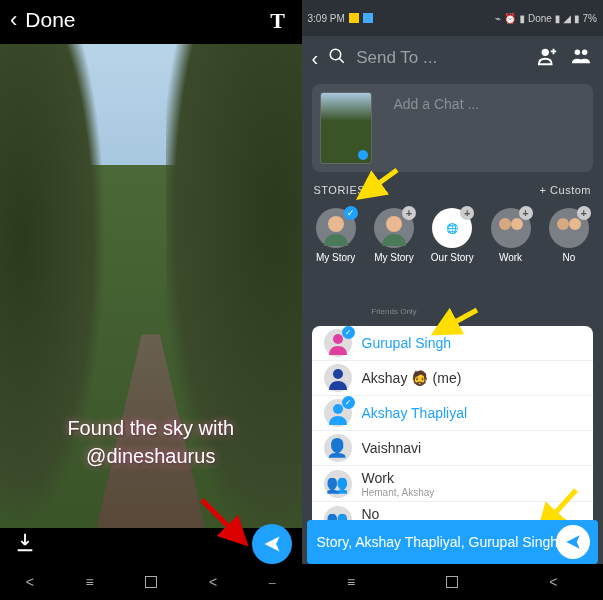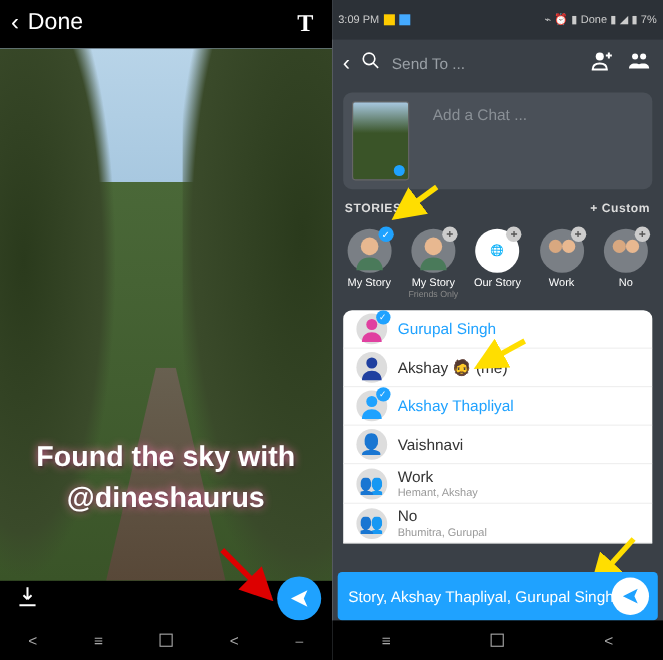--- a/index.html
+++ b/index.html
@@ -12,47 +12,47 @@
   
   .l-top { position:absolute; top:0; left:0; right:0; height:40px; display:flex; align-items:center; justify-content:space-between; padding:0 10px; }
   .back-chevron { color:#fff; font-size:22px; margin-right:4px; }
   .done { color:#fff; font-size:21px; }
   .tool-col { position:absolute; right:6px; top:8px; width:36px; display:flex; flex-direction:column; align-items:center; gap:18px; color:#fff; }
   .tool-col span, .tool-col svg { color:#fff; font-size:22px; }
   .photo { position:absolute; top:44px; left:0; right:0; bottom:72px; background:linear-gradient(to bottom, #b8d4e8 0%, #a8c8e0 25%, #4a6838 25%, #3a5428 100%); overflow:hidden; }
   .tree-l { position:absolute; left:0; top:0; bottom:0; width:35%; background:radial-gradient(ellipse at 20% 40%, #2a3a1c 0%, #3a4a2a 60%, transparent 70%); }
   .tree-r { position:absolute; right:0; top:0; bottom:0; width:45%; background:radial-gradient(ellipse at 80% 35%, #2a3a1c 0%, #3a4a2a 65%, transparent 75%); }
   .road { position:absolute; bottom:0; left:20%; right:20%; height:40%; background:linear-gradient(to top, #584838 0%, #686050 100%); clip-path:polygon(20% 100%, 80% 100%, 55% 0%, 45% 0%); }
-  .caption { position:absolute; bottom:130px; left:0; right:0; text-align:center; color:#fff; font-size:26px; font-weight:700; text-shadow:0 0 8px rgba(255,120,180,0.9), 1px 1px 3px rgba(0,0,0,0.6); line-height:1.4; padding:0 20px; }
+  .caption { position:absolute; bottom:130px; left:0; right:0; text-align:center; color:#fff; font-size:20px; font-weight:400; text-shadow:0 0 8px rgba(255,120,180,0.9), 1px 1px 3px rgba(0,0,0,0.6); line-height:1.4; padding:0 20px; }
   .l-bottom { position:absolute; left:0; right:0; bottom:36px; height:40px; display:flex; align-items:center; padding:0 14px; }
   .send-btn { position:absolute; right:10px; width:40px; height:40px; border-radius:50%; background:#1fa2ff; display:flex; align-items:center; justify-content:center; }
   .nav-bar { position:absolute; left:0; right:0; bottom:0; height:36px; background:#000; display:flex; align-items:center; justify-content:space-around; color:#aaa; }
   .nav-bar span { font-size:14px; }
   .red-arrow { position:absolute; right:45px; bottom:45px; width:60px; height:60px; pointer-events:none; }
 
   
   .r-statusbar { height:36px; background:#2c3137; color:#ccc; font-size:10px; display:flex; align-items:center; justify-content:space-between; padding:0 6px; }
   .r-statusbar .sb-left { display:flex; gap:4px; align-items:center; }
   .r-statusbar .sb-right { display:flex; gap:3px; align-items:center; }
   .r-header { height:44px; display:flex; align-items:center; padding:0 10px; color:#fff; gap:10px; }
-  .r-header .search-lbl { color:#9aa0a6; font-size:14px; flex:1; }
+  .r-header .search-lbl { color:#9aa0a6; font-size:17px; flex:1; }
   .r-header .hicon { font-size:20px; color:#fff; }
   .r-prev { margin:4px 10px; background:#4a5058; border-radius:8px; padding:8px; display:flex; gap:22px; }
   .r-prev .thumb { width:52px; height:72px; background:linear-gradient(to bottom, #a8c8e0 0%, #3a5428 40%); border:1px solid #666; border-radius:3px; position:relative; }
   .r-prev .thumb::after { content:""; position:absolute; right:3px; bottom:3px; width:10px; height:10px; border-radius:50%; background:#1fa2ff; }
   .r-prev .chat-ph { color:#8a9096; font-size:14px; flex:1; padding-top:4px; }
   .sect { padding:8px 12px 4px; }
-  .sect-head { display:flex; justify-content:space-between; align-items:center; color:#ddd; font-size:11px; font-weight:700; letter-spacing:0.5px; }
+  .sect-head { display:flex; justify-content:space-between; align-items:center; color:#ddd; font-size:11px; font-weight:400; letter-spacing:0.5px; }
   .stories-row { display:flex; gap:6px; padding:8px 8px 10px; }
   .story { flex:1; display:flex; flex-direction:column; align-items:center; color:#fff; font-size:10px; text-align:center; position:relative; }
   .story .av { width:40px; height:40px; border-radius:50%; background:#7a7f85; margin-bottom:4px; position:relative; display:flex; align-items:center; justify-content:center; }
   .story .av::after { content:""; position:absolute; top:-2px; right:-2px; width:14px; height:14px; border-radius:50%; }
   .story.sel .av::after { background:#1fa2ff; content:"✓"; color:#fff; font-size:9px; display:flex; align-items:center; justify-content:center; }
   .story.plus .av::after { background:#ccc; content:"+"; color:#555; font-size:11px; display:flex; align-items:center; justify-content:center; font-weight:bold;}
-  .story .sub { font-size:8px; color:#888; }
+  .story .sub { font-size:8px; color:#888;margin-top:44px; }
   .recents-panel { margin:0 10px 0 10px; background:#fff; border-radius:8px 8px 0 0; overflow:hidden; }
   .recent-item { display:flex; align-items:center; padding:3px 12px; gap:10px; border-bottom:1px solid #eee; position:relative; }
   .recent-item .rav { width:28px; height:28px; border-radius:50%; background:#ddd; position:relative; flex-shrink:0; display:flex; align-items:center; justify-content:center; font-size:18px; }
   .recent-item.sel .rav::after { content:"✓"; position:absolute; top:-3px; right:-3px; width:13px; height:13px; border-radius:50%; background:#1fa2ff; color:#fff; font-size:8px; display:flex; align-items:center; justify-content:center; }
   .recent-item .nm { font-size:14px; color:#333; font-weight:500; }
   .recent-item.sel .nm { color:#1fa2ff; }
   .recent-item .sub { font-size:10px; color:#999; display:block; }
   .send-bar { position:absolute; left:5px; right:5px; bottom:36px; height:44px; background:#1fa2ff; border-radius:4px; display:flex; align-items:center; padding:0 10px; color:#fff; font-size:14px; }
   .send-bar .go { position:absolute; right:8px; width:34px; height:34px; border-radius:50%; background:#fff; display:flex; align-items:center; justify-content:center; }
   .yellow-arrow { position:absolute; pointer-events:none; }

